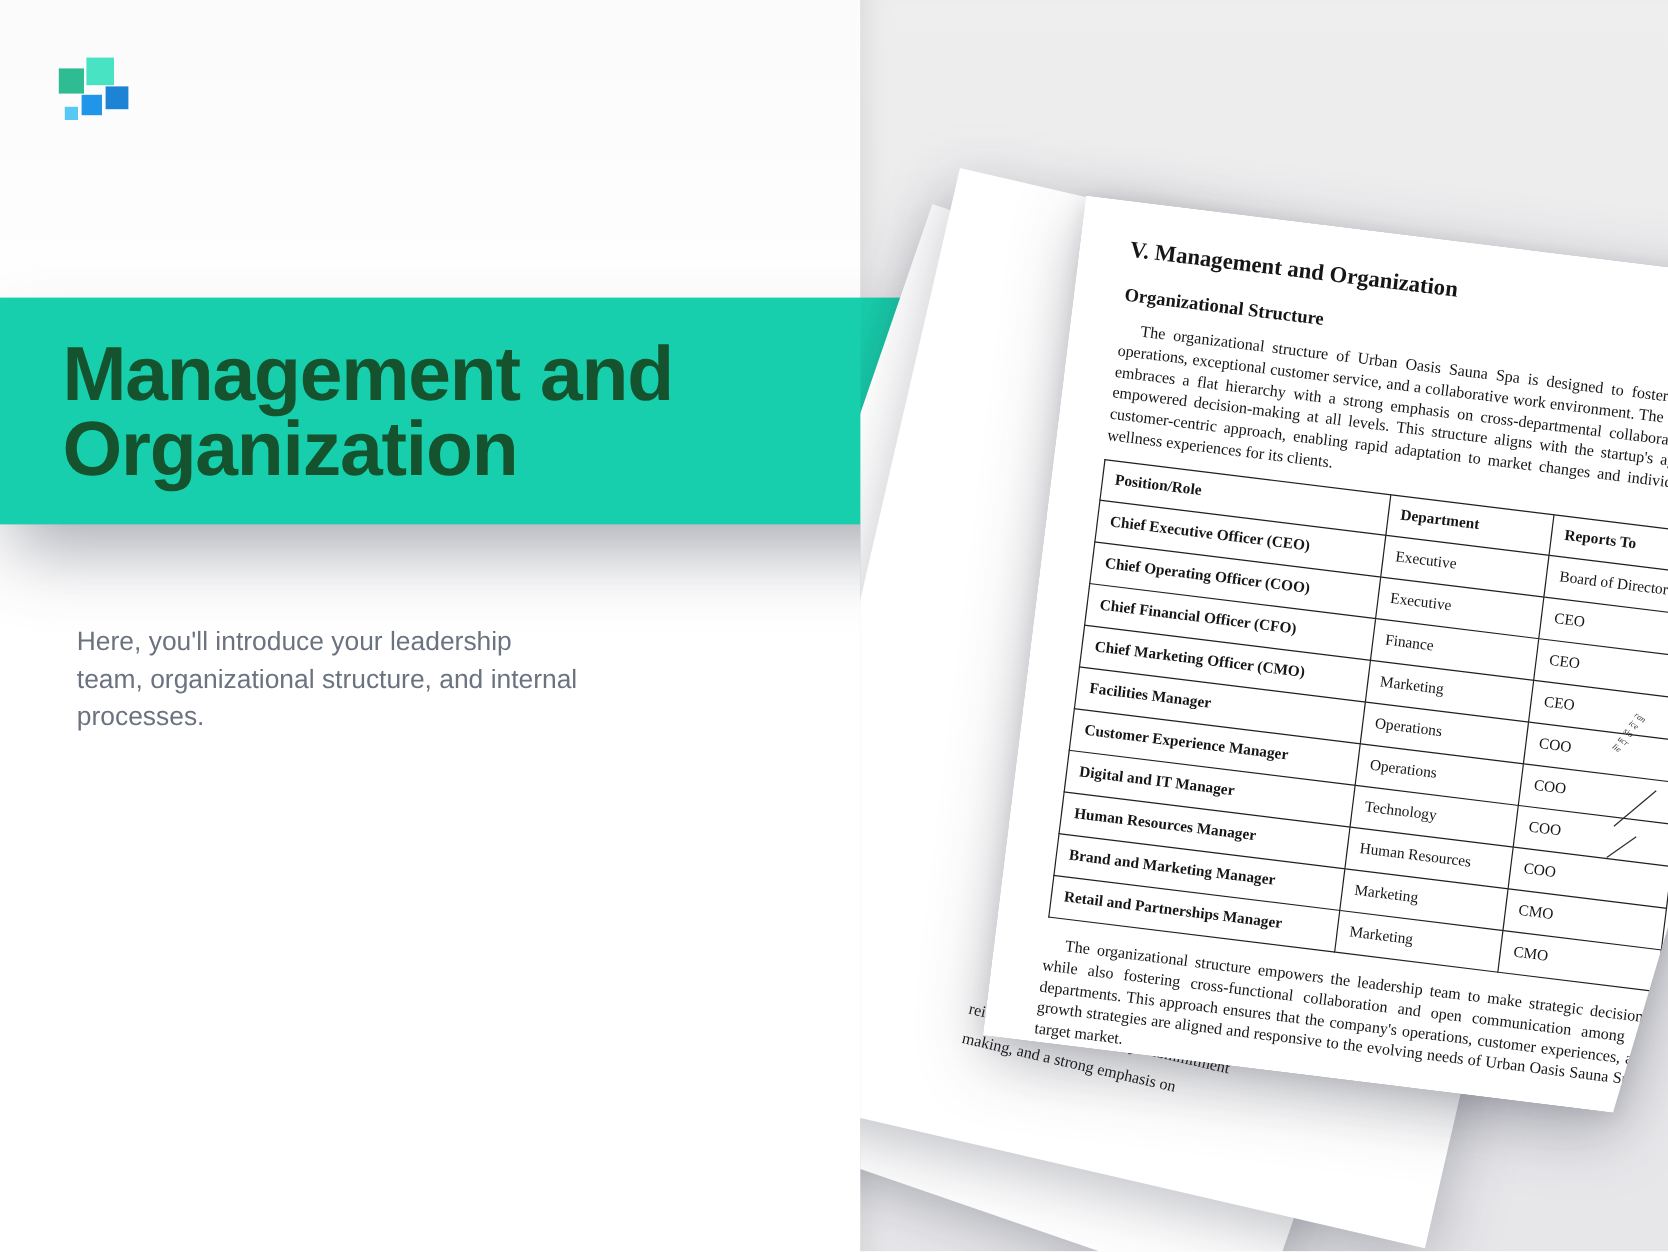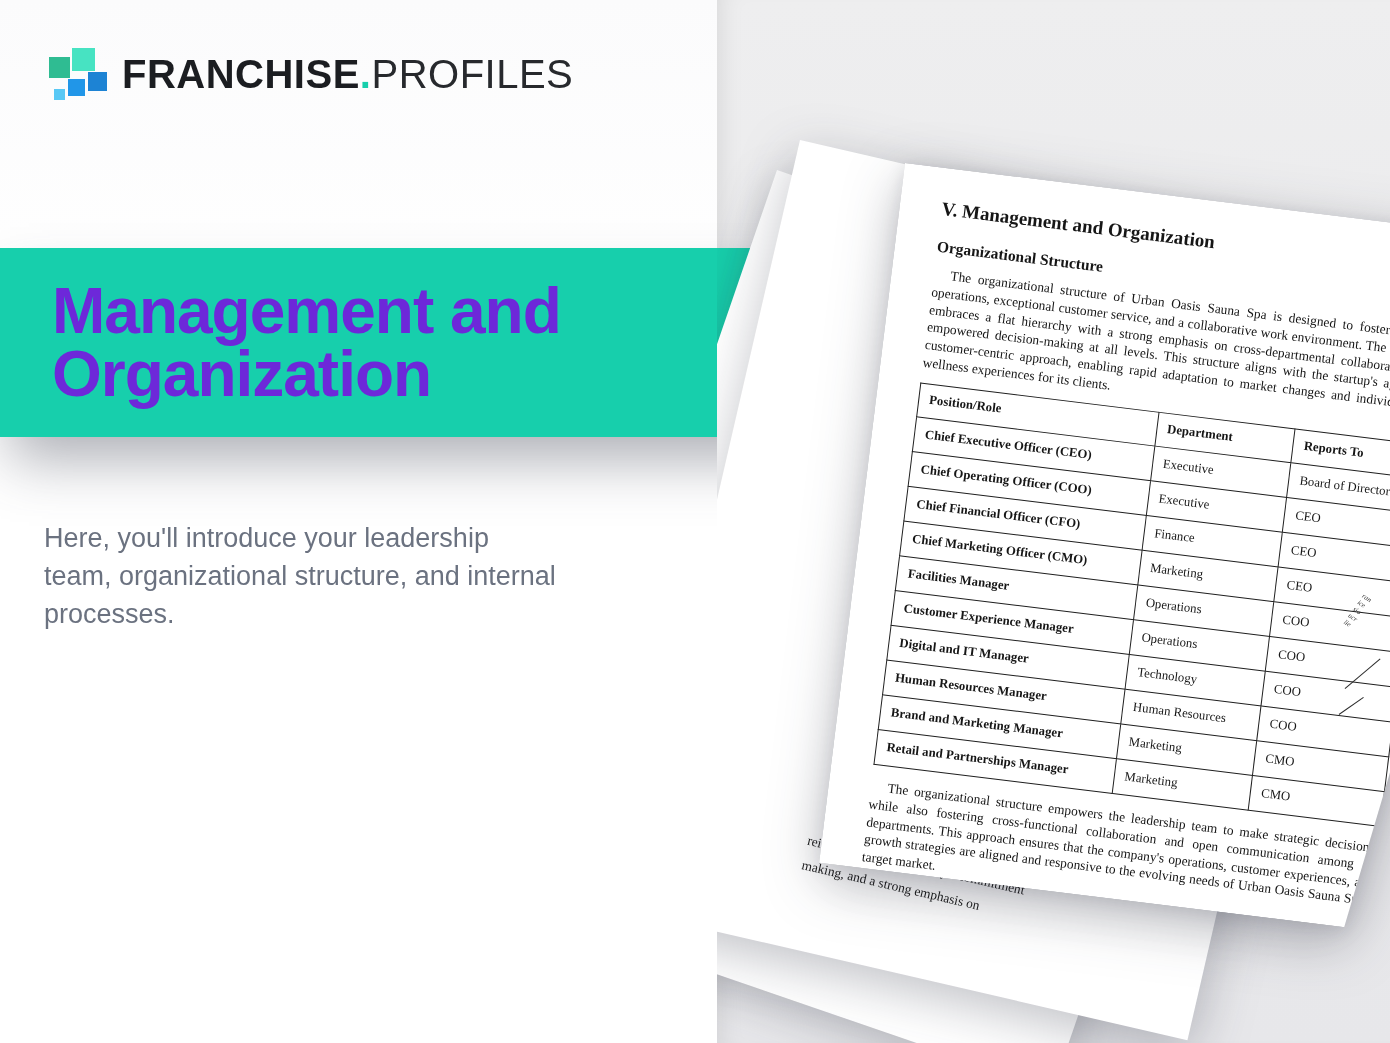--- a/index.html
+++ b/index.html
@@ -44,31 +44,31 @@
     box-shadow: 0 32px 55px -10px rgba(70,75,92,0.45);
     z-index: 2;
   }
   .banner h1 {
     margin: 0;
     padding: 32px 0 0 52px;
     font-size: 64px;
     line-height: 0.98;
     font-weight: 700;
     letter-spacing: -1px;
-    color: #6d28d9;
+    color: #14532d;
     white-space: pre-line;
   }
 
   
   .copy {
     position: absolute;
-    left: 44px; top: 520px;
+    left: 64px; top: 520px;
     width: 640px;
     color: #6b7280;
-    font-size: 27px;
+    font-size: 22px;
     line-height: 1.40;
     z-index: 2;
   }
   .copy p { margin: 0 0 39px 0; white-space: pre-line; }
 
   
   .doc-stack {
     position: absolute;
     left: 717px; top: 0; right: 0; bottom: 0;
     overflow: hidden;
@@ -150,21 +150,20 @@
   <div class="band"></div>
 
   <div class="logo">
     <div class="logo-mark">
       <span class="sq sq-a"></span>
       <span class="sq sq-b"></span>
       <span class="sq sq-c"></span>
       <span class="sq sq-d"></span>
       <span class="sq sq-e"></span>
     </div>
-    <div class="logo-text"><span class="bold">FRANCHISE</span><span class="dot">.</span><span class="light">PROFILES</span></div>
   </div>
 
   <div class="banner">
     <h1>Management and
 Organization</h1>
   </div>
 
   <div class="copy">
     <p>Here, you'll introduce your leadership
 team, organizational structure, and internal

